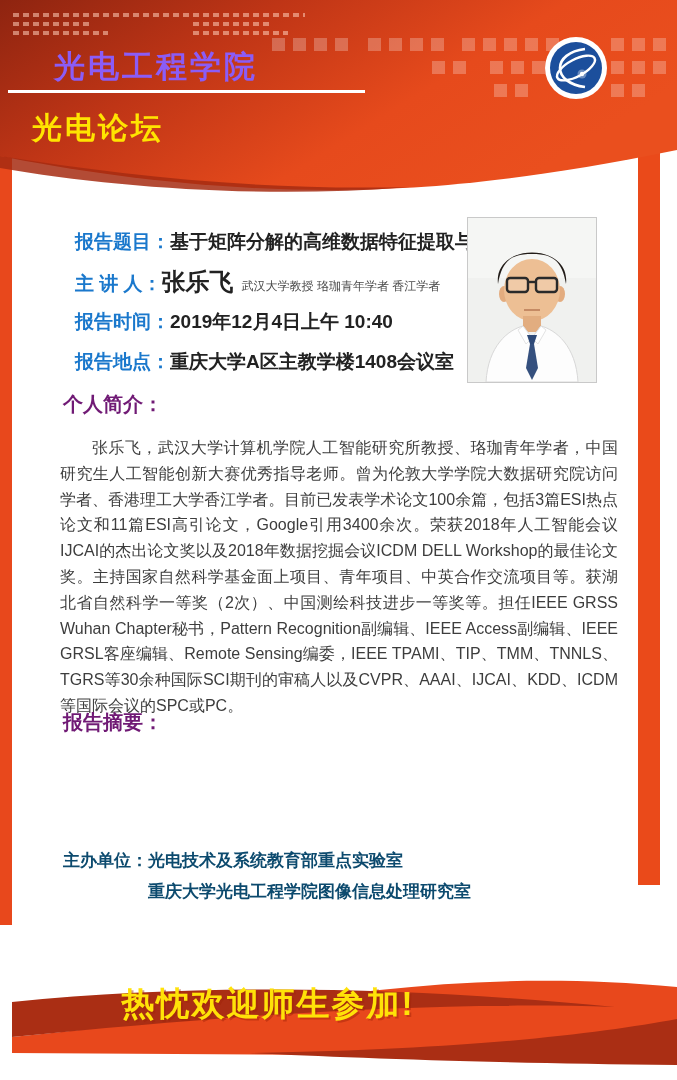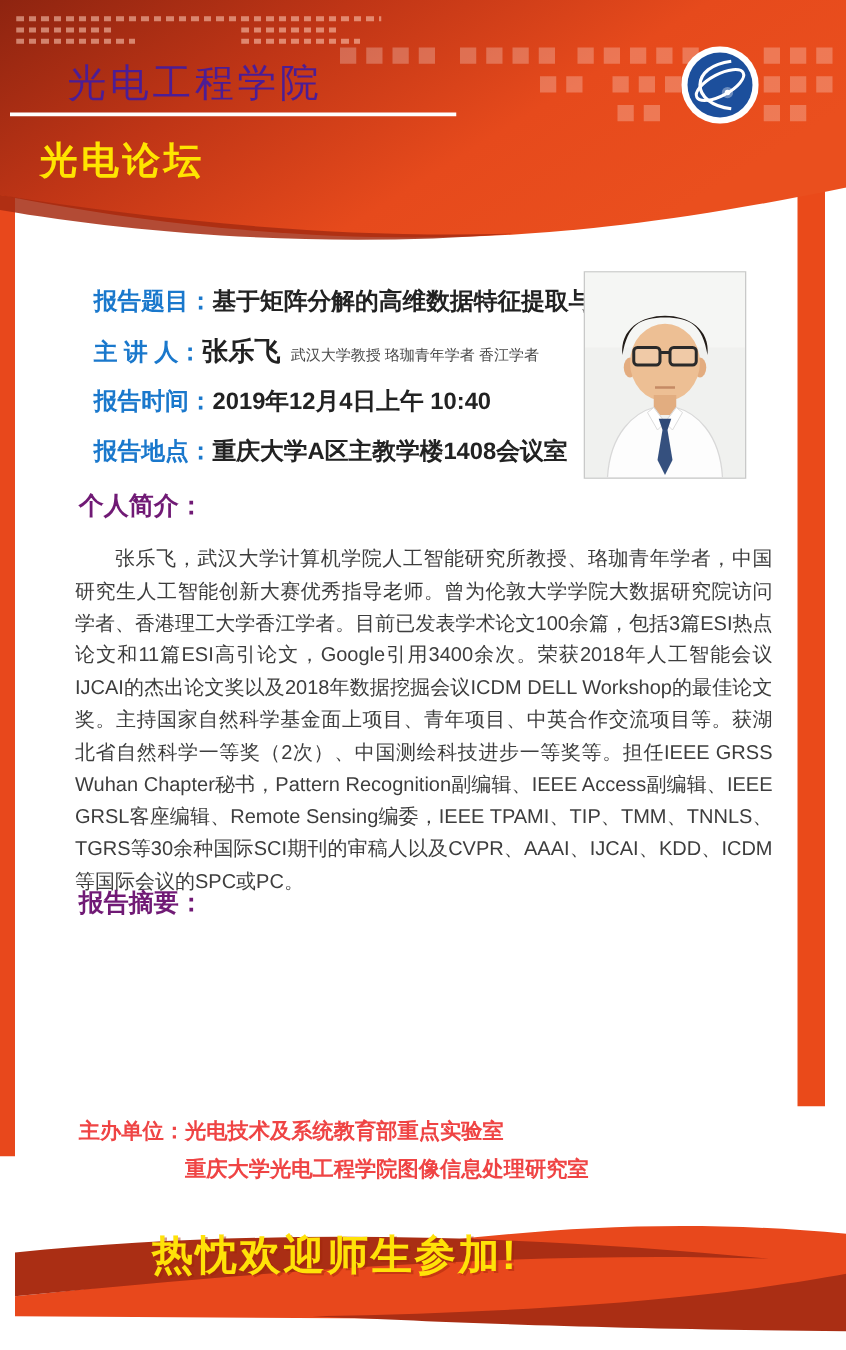--- a/index.html
+++ b/index.html
@@ -10,22 +10,22 @@
   .strip{position:absolute;z-index:0;background:#e8481c;}
   .strip.left{left:0;top:120;width:12px;height:925px;}
   .strip.right{left:638px;top:120;width:22px;height:885px;background:#ea4a1a;}
 
   
   .header-svg{position:absolute;left:0;top:0;z-index:1;}
   .dash{position:absolute;z-index:2;height:4px;
         background:repeating-linear-gradient(90deg,rgba(255,205,185,.55) 0 6px,transparent 6px 10px);}
   .squares{position:absolute;left:0;top:0;z-index:2;}
   .sq{position:absolute;width:13px;height:13px;background:rgba(255,255,255,.25);}
-  .college{position:absolute;left:54px;top:46px;z-index:3;color:#4c1d95;
-           font-family:"Liberation Serif",serif;font-weight:400;font-size:31px;letter-spacing:3px;}
+  .college{position:absolute;left:54px;top:46px;z-index:3;color:#8b5cf6;
+           font-family:"Liberation Serif",serif;font-weight:700;font-size:31px;letter-spacing:3px;}
   .divider{position:absolute;left:8px;top:90px;width:357px;height:3px;background:#fff;z-index:3;}
   .forum{position:absolute;left:32px;top:108px;z-index:3;color:#ffe400;
          font-family:"Liberation Serif",serif;font-weight:700;font-size:30px;letter-spacing:3px;}
   .logo{position:absolute;left:545px;top:37px;z-index:3;}
 
   
   .info{position:absolute;left:75px;top:222px;z-index:2;}
   .info-row{height:40px;line-height:40px;white-space:nowrap;}
   .info-label{color:#1a78cc;font-weight:700;font-size:19px;}
   .info-value{color:#222;font-weight:700;font-size:19px;}
@@ -35,22 +35,22 @@
          border:1px solid #c9c9c9;background:#f0f1ef;}
 
   
   .sec-heading{position:absolute;left:63px;z-index:2;color:#701a75;font-weight:700;font-size:20px;}
   .para{position:absolute;left:60px;width:558px;z-index:2;color:#3d3d3d;font-size:16px;
         line-height:25.8px;text-align:justify;text-indent:2em;}
   .bio-heading{top:391px;}
   .bio-text{top:418px;margin-top:17px;}
   .abs-heading{top:709px;}
   .abs-text{top:713px;}
-  .organizer{position:absolute;left:63px;top:845px;z-index:2;color:#ef4444;
-             font-weight:700;font-size:17px;line-height:31px;margin-top:44px;}
+  .organizer{position:absolute;left:63px;top:845px;z-index:2;color:#0c4a6e;
+             font-weight:700;font-size:17px;line-height:31px;}
   .organizer .line2{margin-left:85px;}
 
   
   .footer-svg{position:absolute;left:0;top:945px;z-index:1;}
   .welcome{position:absolute;left:0;top:982px;width:536px;z-index:3;text-align:center;
            color:#ffe208;font-weight:700;font-size:33px;letter-spacing:2px;
            text-shadow:2px 2px 0 rgba(160,35,8,.45);}
 </style>
 </head>
 <body>
@@ -124,21 +124,21 @@
 
   <div class="college">光电工程学院</div>
   <div class="divider"></div>
   <div class="forum">光电论坛</div>
 
   <div class="info">
     <div class="info-row">
       <span class="info-label">报告题目：</span><span class="info-value">基于矩阵分解的高维数据特征提取与聚类</span>
     </div>
     <div class="info-row">
-      <span class="info-label">主 讲 人：</span><span class="info-value" style="font-size:21px;">张乐飞</span><span class="info-sub">武汉大学教授 珞珈青年学者 香江学者</span>
+      <span class="info-label">主 讲 人：</span><span class="info-value" style="font-size:24px;">张乐飞</span><span class="info-sub">武汉大学教授 珞珈青年学者 香江学者</span>
     </div>
     <div class="info-row">
       <span class="info-label">报告时间：</span><span class="info-value">2019年12月4日上午 10:40</span>
     </div>
     <div class="info-row">
       <span class="info-label">报告地点：</span><span class="info-value">重庆大学A区主教学楼1408会议室</span>
     </div>
   </div>
 
   <div class="photo">

